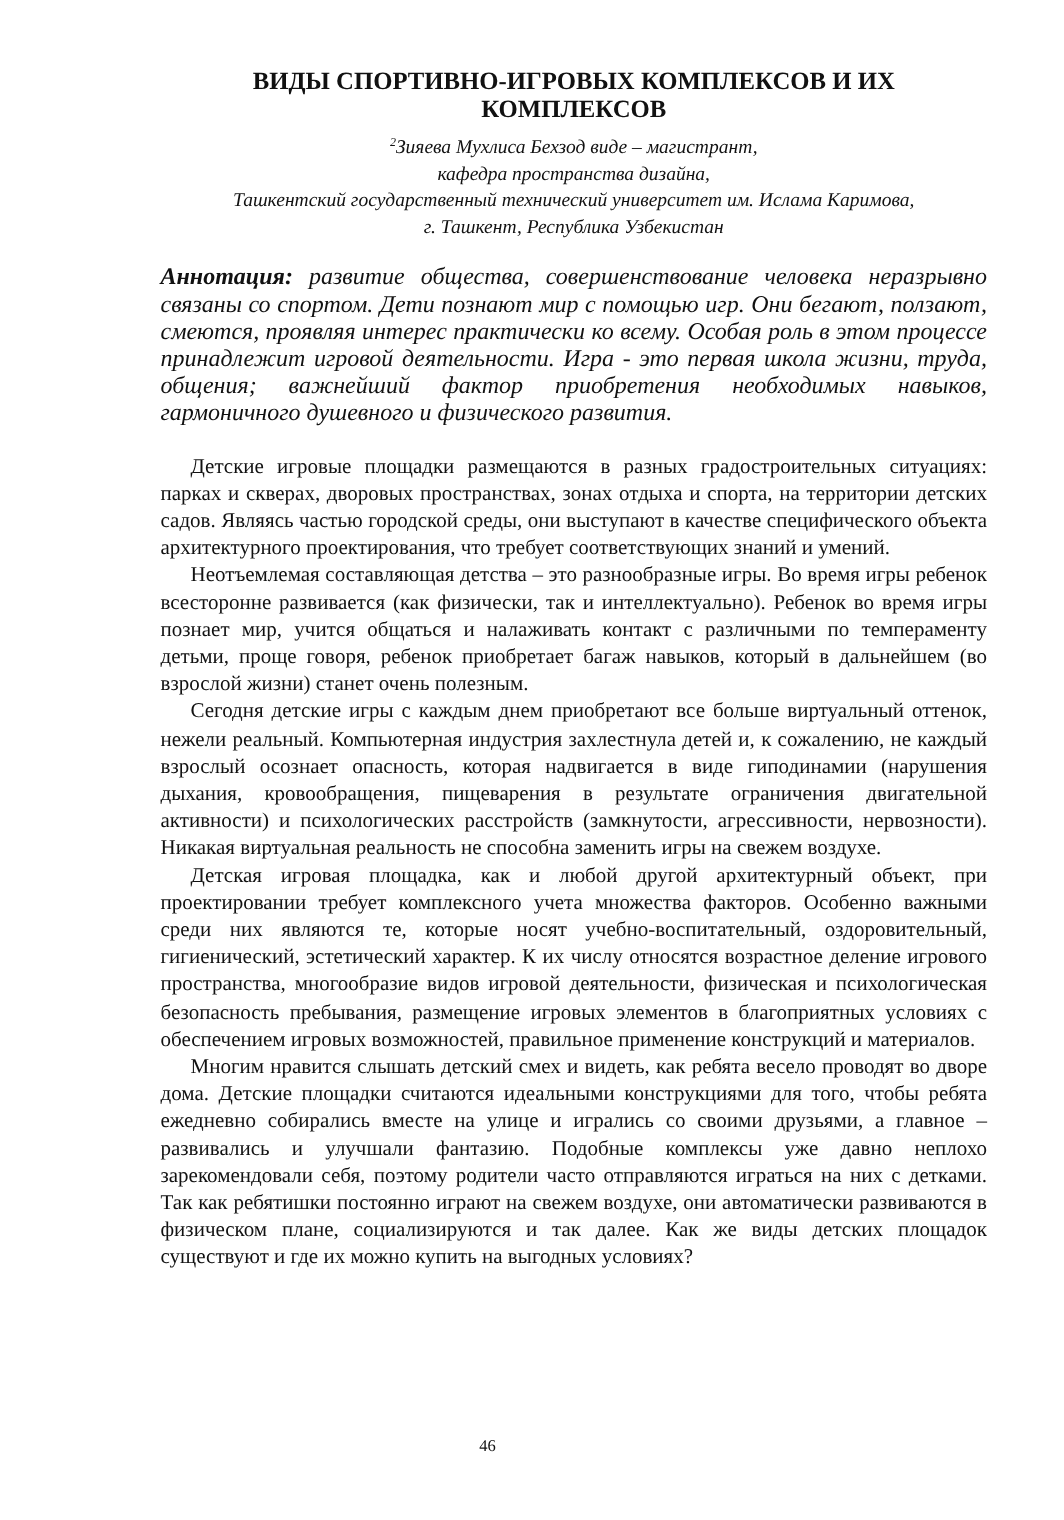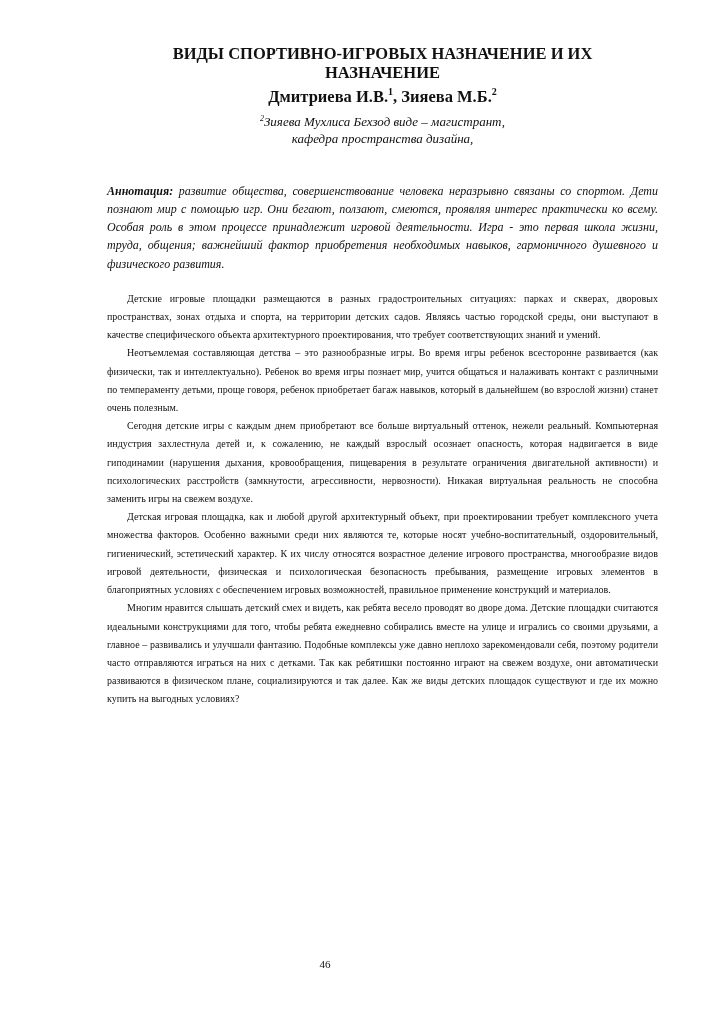--- a/index.html
+++ b/index.html
@@ -4,44 +4,43 @@
 <style>
   html, body { margin: 0; padding: 0; background: #ffffff; }
   body { width: 709px; height: 1013px; position: relative; overflow: hidden;
          font-family: "Liberation Serif", "DejaVu Serif", serif; color: #111; }
   .page { position: absolute; left: 107px; top: 44px; width: 551px; }
   .title { text-align: center; font-weight: bold; font-size: 16.5px; line-height: 19px; margin: 0; }
   .authors { text-align: center; font-weight: bold; font-size: 16.5px; line-height: 19px; margin: 0; }
   .authors sup { font-size: 10px; }
   .affil { text-align: center; font-style: italic; font-size: 13px; line-height: 17.5px; margin-top: 4px; }
   .affil sup { font-size: 8px; }
-  .abstract { margin-top: 34px; font-size: 12px; line-height: 18.2px; font-style: italic; text-align: justify; }
+  .abstract { margin-top: 17px; font-size: 16px; line-height: 18.2px; font-style: italic; text-align: justify; }
   .abstract b { font-style: italic; }
   .keywords { font-size: 14px; line-height: 18.2px; font-style: italic; }
-  .body { margin-top: 17px; font-size: 10px; line-height: 18.2px; text-align: justify; }
+  .body { margin-top: 17px; font-size: 14px; line-height: 18.2px; text-align: justify; }
   .body p { margin: 0; text-indent: 20px; }
   .pagenum { position: absolute; top: 958px; left: 0; width: 650px; text-align: center; font-size: 11px; }
 </style>
 </head>
 <body>
 
 <div class="page">
   <div>
     <p class="title">
-      <span>ВИДЫ СПОРТИВНО-ИГРОВЫХ НАЗНАЧЕНИЕ И ИХ</span><br>
-      <span>НАЗНАЧЕНИЕ</span>
-    </p>
-    <p class="authors">
-      <span>Дмитриева И.В.</span><sup>1</sup><span>, </span><span>Зияева М.Б.</span><sup>2</sup>
+      <span>ВИДЫ СПОРТИВНО-ИГРОВЫХ КОМПЛЕКСОВ И ИХ</span><br>
+      <span>КОМПЛЕКСОВ</span>
     </p>
   </div>
 
   <div class="affil">
     <div><sup>2</sup><span>Зияева Мухлиса Бехзод виде – магистрант,</span></div>
     <div>кафедра пространства дизайна,</div>
+    <div>Ташкентский государственный технический университет им. Ислама Каримова,</div>
+    <div>г. Ташкент, Республика Узбекистан</div>
   </div>
 
   <div class="abstract">
     <b>Аннотация:</b><span> развитие общества, совершенствование человека неразрывно связаны со спортом. Дети познают мир с помощью игр. Они бегают, ползают, смеются, проявляя интерес практически ко всему. Особая роль в этом процессе принадлежит игровой деятельности. Игра - это первая школа жизни, труда, общения; важнейший фактор приобретения необходимых навыков, гармоничного душевного и физического развития.</span>
   </div>
 
   <div class="body">
     <p>Детские игровые площадки размещаются в разных градостроительных ситуациях: парках и скверах, дворовых пространствах, зонах отдыха и спорта, на территории детских садов. Являясь частью городской среды, они выступают в качестве специфического объекта архитектурного проектирования, что требует соответствующих знаний и умений.</p>
     <p>Неотъемлемая составляющая детства – это разнообразные игры. Во время игры ребенок всесторонне развивается (как физически, так и интеллектуально). Ребенок во время игры познает мир, учится общаться и налаживать контакт с различными по темпераменту детьми, проще говоря, ребенок приобретает багаж навыков, который в дальнейшем (во взрослой жизни) станет очень полезным.</p>
     <p>Сегодня детские игры с каждым днем приобретают все больше виртуальный оттенок, нежели реальный. Компьютерная индустрия захлестнула детей и, к сожалению, не каждый взрослый осознает опасность, которая надвигается в виде гиподинамии (нарушения дыхания, кровообращения, пищеварения в результате ограничения двигательной активности) и психологических расстройств (замкнутости, агрессивности, нервозности). Никакая виртуальная реальность не способна заменить игры на свежем воздухе.</p>

